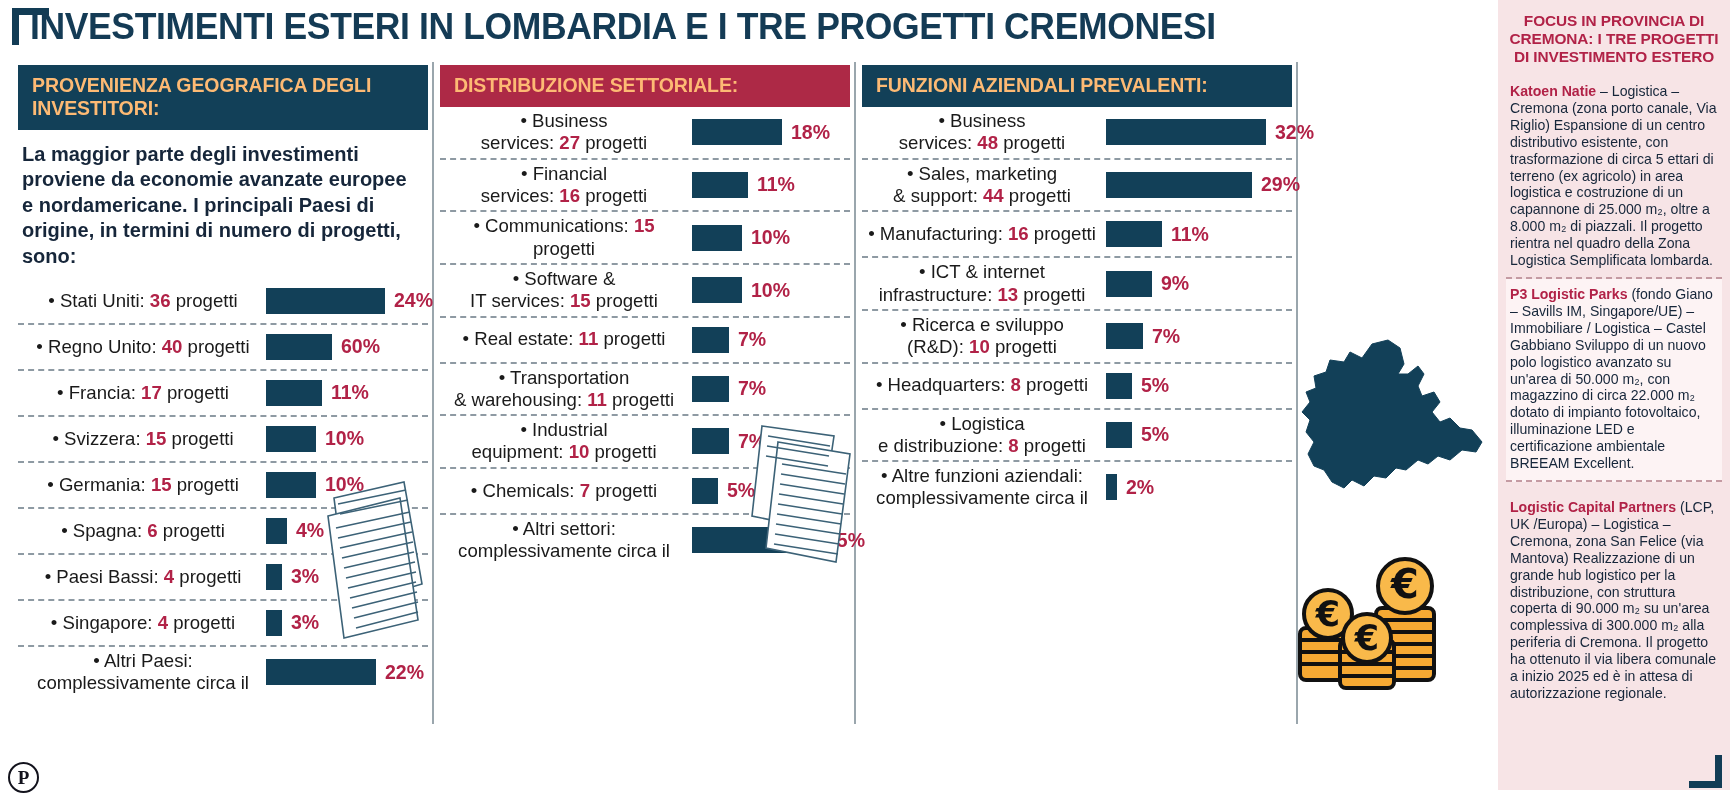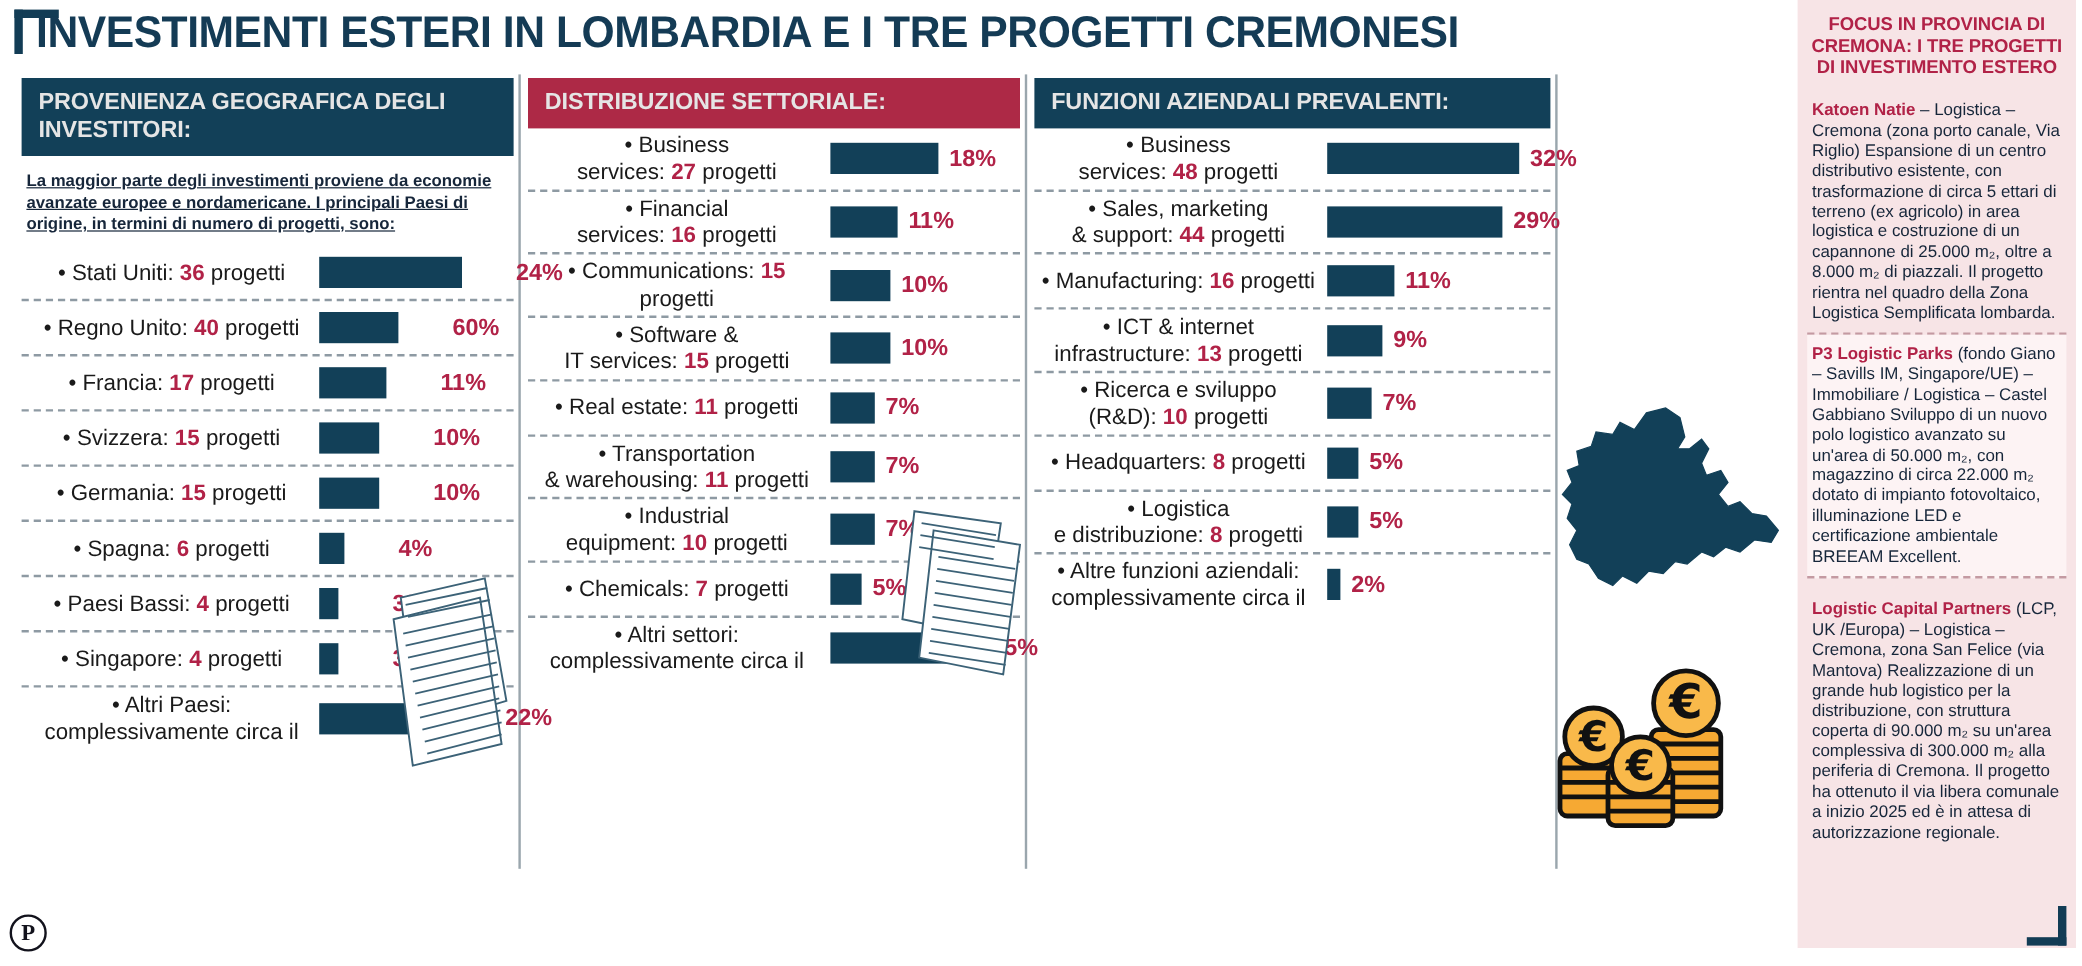--- a/index.html
+++ b/index.html
@@ -27,35 +27,35 @@
     transform:scaleX(0.96);transform-origin:left top;
   }
 
   
   .col{position:absolute;top:65px;}
   #col1{left:18px;width:410px;}
   #col2{left:440px;width:410px;}
   #col3{left:862px;width:430px;}
 
   .col-head{
-    color:#e5e5e5;font-weight:bold;font-size:19.5px;
+    color:#fdba74;font-weight:bold;font-size:19.5px;
     padding:9px 12px 10px 14px;line-height:1.18;
     letter-spacing:-0.1px;
   }
   .head-blue{background:#124058;}
   .head-red{background:#ad2946;}
 
   .col-sep{position:absolute;top:62px;width:2px;background:#9aa6ad;}
   #sep1{left:432px;height:662px;}
   #sep2{left:854px;height:662px;}
   #sep3{left:1296px;height:662px;}
 
   .intro{
-    font-weight:bold;font-size:14px;line-height:1.27;
-    padding:12px 6px 10px 4px;color:#16263a;text-decoration:underline;
+    font-weight:bold;font-size:20px;line-height:1.27;
+    padding:12px 6px 10px 4px;color:#16263a;
   }
 
   
   .rows{position:relative;}
   .row{
     display:flex;align-items:center;
     border-bottom:2px dashed #8e9aa3;
     min-height:46px;
     padding:3px 0 3px 0;
     box-sizing:border-box;
@@ -78,21 +78,21 @@
   .bar{
     height:26px;background:#124058;display:inline-block;
     flex:0 0 auto;
   }
   .pct{
     color:#b12247;font-weight:bold;font-size:19.5px;
     margin-left:9px;white-space:nowrap;
   }
 
   
-  #col1 .barcell{padding-left:0;gap:36px;}
+  #col1 .barcell{padding-left:0;}
   #col1 .lbl{width:246px;}
   #col2 .lbl{width:244px;}
   #col3 .lbl{width:236px;}
 
   
   .focus{
     position:absolute;left:1498px;top:0px;width:232px;height:790px;
     background:#f7e4e6;
     box-sizing:border-box;
     padding:8px 8px 6px 8px;

